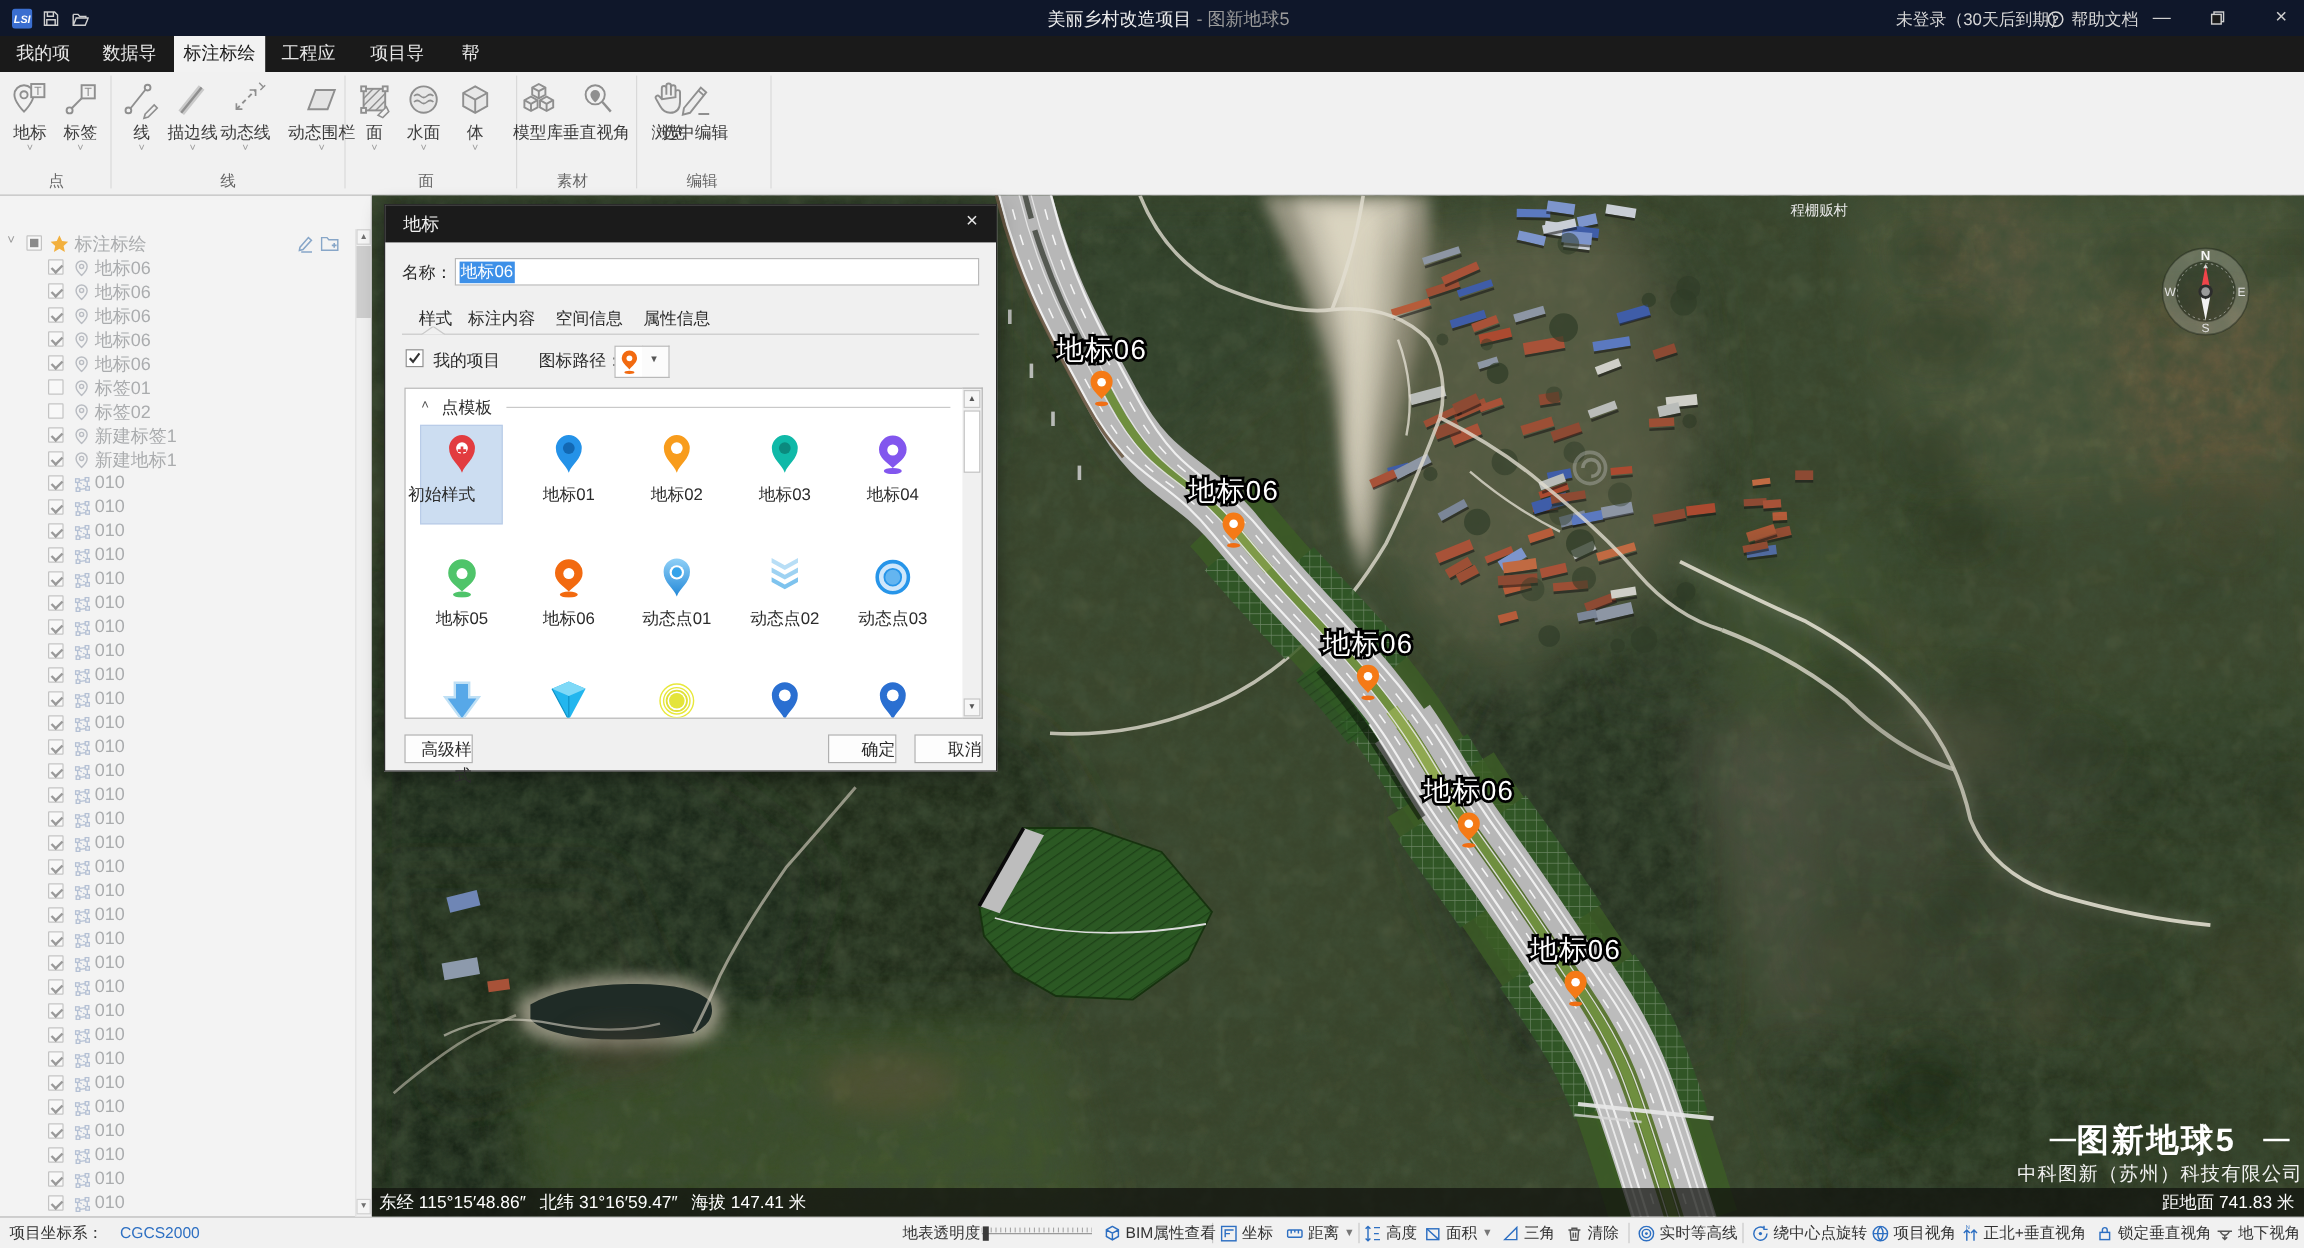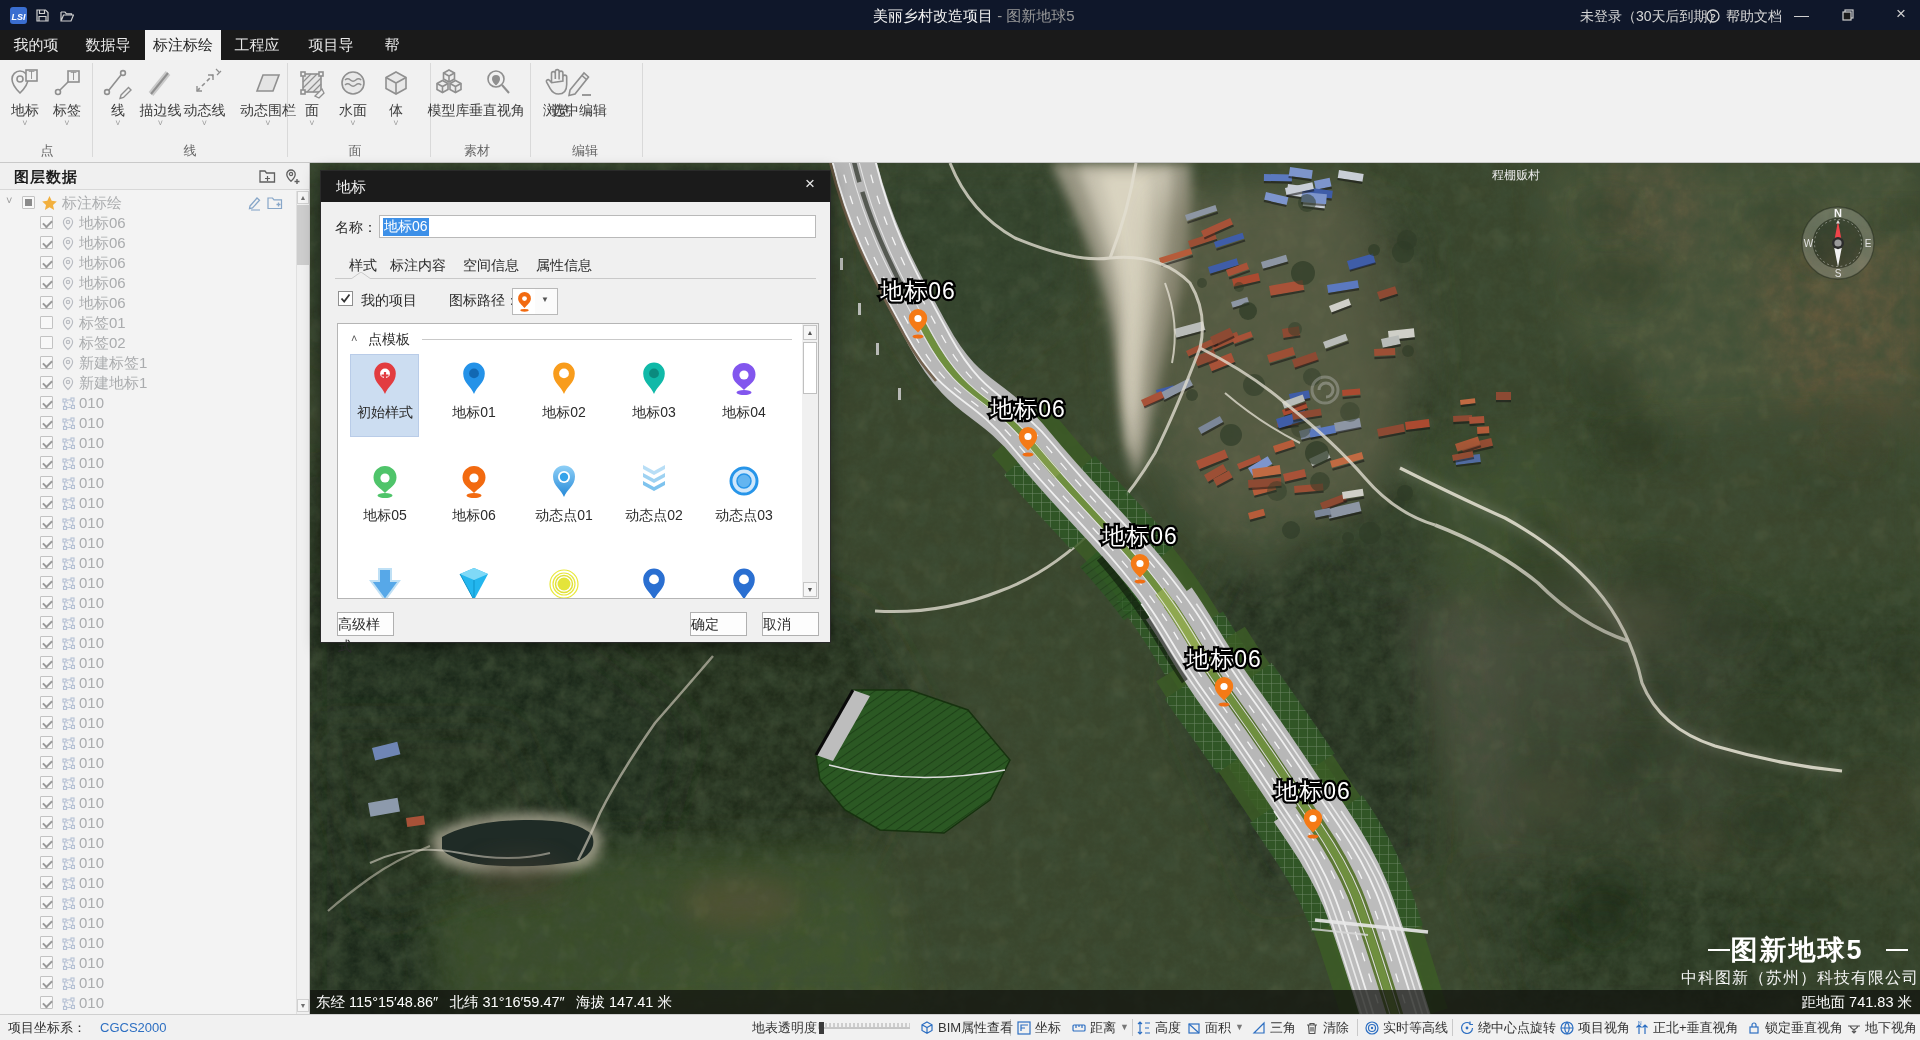--- a/index.html
+++ b/index.html
@@ -25,21 +25,21 @@
 .trow .cb.p::after{content:"";position:absolute;left:2px;top:2px;width:7px;height:7px;background:#8a8a8a}
 .trow .txt{position:absolute;top:1px}
 #lp-scroll{position:absolute;right:0px;top:28px;width:13px;height:823px;background:#f0f0f0;border-left:1px solid #e0e0e0}
 .sbtn{position:absolute;left:0;width:12px;height:13px;background:#f5f5f5;border:1px solid #d0d0d0;color:#707070;font-size:7px;text-align:center;line-height:12px}
 #statusbar{position:absolute;left:0;top:1014px;width:1920px;height:26px;background:#f1f1f1;border-top:1px solid #cfcfcf;font-size:13px;color:#333}
 .sit{position:absolute;top:0;height:26px;line-height:25px;white-space:nowrap}
 .ssep{position:absolute;top:4px;height:17px;width:1px;background:#c9c9c9}
 #dialog{position:absolute;left:320px;top:170px;width:511px;height:473px;background:#f0f0f0;box-shadow:0 4px 16px rgba(0,0,0,.45);border:1px solid #2a2a2a}
 #dlg-title{position:absolute;left:0;top:0;width:100%;height:31px;background:#1b1b1b;color:#f0f0f0;font-size:15px}
 .dtab{position:absolute;top:0;height:22px;font-size:14px;color:#2b2b2b}
-.btn{position:absolute;background:#fdfdfd;border:1px solid #b0b0b0;font-size:14px;color:#2b2b2b;text-align:left;line-height:22px}
+.btn{position:absolute;background:#fdfdfd;border:1px solid #b0b0b0;font-size:14px;color:#2b2b2b;text-align:right;line-height:22px}
 </style></head><body>
 <div id="titlebar">
     <svg class="abs" style="left:10px;top:7px" width="17" height="17">
       <rect width="17" height="17" rx="3" fill="#3a6ed0"></rect>
       <text x="8.5" y="12.5" font-size="9" font-style="italic" font-weight="bold" fill="#fff" text-anchor="middle">LSI</text>
     </svg>
     <svg class="abs" style="left:36px;top:9px" width="13" height="13" viewBox="0 0 13 13" fill="none" stroke="#cfcfcf" stroke-width="1.2">
       <path d="M1 1 h8.5 L12 3.5 V12 H1 Z"></path>
       <path d="M3.5 1 v3.5 h5 V1"></path>
       <path d="M3 12 v-4.5 h7 V12"></path>
@@ -194,32 +194,20 @@
       </svg>
       <div class="rlabel">选中编辑</div>
     </div>
     <div class="rgroup" style="left:17px;width:60px">点</div>
     <div class="rgroup" style="left:160px;width:60px">线</div>
     <div class="rgroup" style="left:325px;width:60px">面</div>
     <div class="rgroup" style="left:447px;width:60px">素材</div>
     <div class="rgroup" style="left:555px;width:60px">编辑</div>
   </div>
 <div id="leftpanel">
-    <div id="lp-head">
-      <b>图层数据</b>
-      <svg class="abs" style="left:259px;top:6px" width="17" height="15" viewBox="0 0 17 15" fill="none" stroke="#5f5f5f" stroke-width="1.3">
-        <path d="M1 2 h5 l1.5 2 h8 v9 H1 Z"></path>
-        <path d="M8.5 7 v5 M6 9.5 h5" stroke-width="1.2"></path>
-      </svg>
-      <svg class="abs" style="left:285px;top:5px" width="16" height="17" viewBox="0 0 16 17" fill="none" stroke="#5f5f5f" stroke-width="1.3">
-        <path d="M6 2 a4.2 4.2 0 0 1 4.2 4.2 c0 3.2-4.2 7-4.2 7 s-4.2-3.8-4.2-7 A4.2 4.2 0 0 1 6 2 Z"></path>
-        <circle cx="6" cy="6" r="1.6"></circle>
-        <path d="M12 11 v5 M9.5 13.5 h5" stroke-width="1.4"></path>
-      </svg>
-    </div>
     <div class="trow" style="top:30px">
       <span class="abs" style="left:6px;top:1px;color:#9a9a9a;font-size:11px">˅</span>
       <span class="cb p" style="left:22px"></span>
       <svg class="abs" style="left:42px;top:3px" width="15" height="14" viewBox="0 0 15 14">
         <path d="M7.5 0 L9.7 4.8 L14.8 5.4 L11 8.9 L12.1 14 L7.5 11.3 L2.9 14 L4 8.9 L0.2 5.4 L5.3 4.8 Z" fill="#f2b03e"></path>
       </svg>
       <span class="txt" style="left:62px">标注标绘</span>
       <svg class="abs" style="left:247px;top:3px" width="15" height="15" viewBox="0 0 15 15" fill="none" stroke="#87a6c8" stroke-width="1.3">
         <path d="M3 10 L10 2 l2.5 2.2 L5.5 12 L2.5 12.7 Z"></path>
         <path d="M4 14 h9" stroke-width="1.1"></path>
@@ -1303,21 +1291,21 @@
     <div class="abs" style="left:16px;top:152px;width:482px;height:276px;background:#fff;border:1px solid #b5b5b5;overflow:hidden">
       <span class="abs" style="left:13px;top:8px;color:#555;font-size:11px">˄</span>
       <div class="abs" style="left:30px;top:7px;font-size:14px;color:#2b2b2b">点模板</div>
       <div class="abs" style="left:84px;top:15px;width:370px;height:1px;background:#c9c9c9"></div>
       <div class="abs" style="left:12px;top:30px;width:69px;height:83px;background:#ccddf1;border:1px solid #b9cce8"></div>
       <svg class="abs" style="left:30px;top:37px" width="34" height="34" viewBox="-17 -17 34 34">
         <path d="M0 16 C-2.6 8.6 -10.8 4.8 -10.8 -4.6 A10.8 10.8 0 1 1 10.8 -4.6 C10.8 4.8 2.6 8.6 0 16 Z" fill="#e23c40"></path>
         <circle cy="-4.6" r="4.9" fill="#fff"></circle>
         <path d="M0 -6 v7 M-3.5 -2.5 h7" stroke="#e23c40" stroke-width="2.2"></path>
       </svg>
-      <div class="abs" style="left:2px;top:80px;width:90px;text-align:center;font-size:14px;color:#2b2b2b">初始样式</div>
+      <div class="abs" style="left:2px;top:80px;width:90px;text-align:left;font-size:14px;color:#2b2b2b">初始样式</div>
       <svg class="abs" style="left:119px;top:37px" width="34" height="34" viewBox="-17 -17 34 34">
         <path d="M0 16 C-2.6 8.6 -10.8 4.8 -10.8 -4.6 A10.8 10.8 0 1 1 10.8 -4.6 C10.8 4.8 2.6 8.6 0 16 Z" fill="#2492e8"></path>
         <circle cy="-4.6" r="4.9" fill="#1268b3"></circle>
       </svg>
       <div class="abs" style="left:91px;top:80px;width:90px;text-align:center;font-size:14px;color:#2b2b2b">地标01</div>
       <svg class="abs" style="left:209px;top:37px" width="34" height="34" viewBox="-17 -17 34 34">
         <path d="M0 16 C-2.6 8.6 -10.8 4.8 -10.8 -4.6 A10.8 10.8 0 1 1 10.8 -4.6 C10.8 4.8 2.6 8.6 0 16 Z" fill="#f89c1c"></path>
         <circle cy="-4.6" r="4.9" fill="#fff"></circle>
       </svg>
       <div class="abs" style="left:181px;top:80px;width:90px;text-align:center;font-size:14px;color:#2b2b2b">地标02</div>

